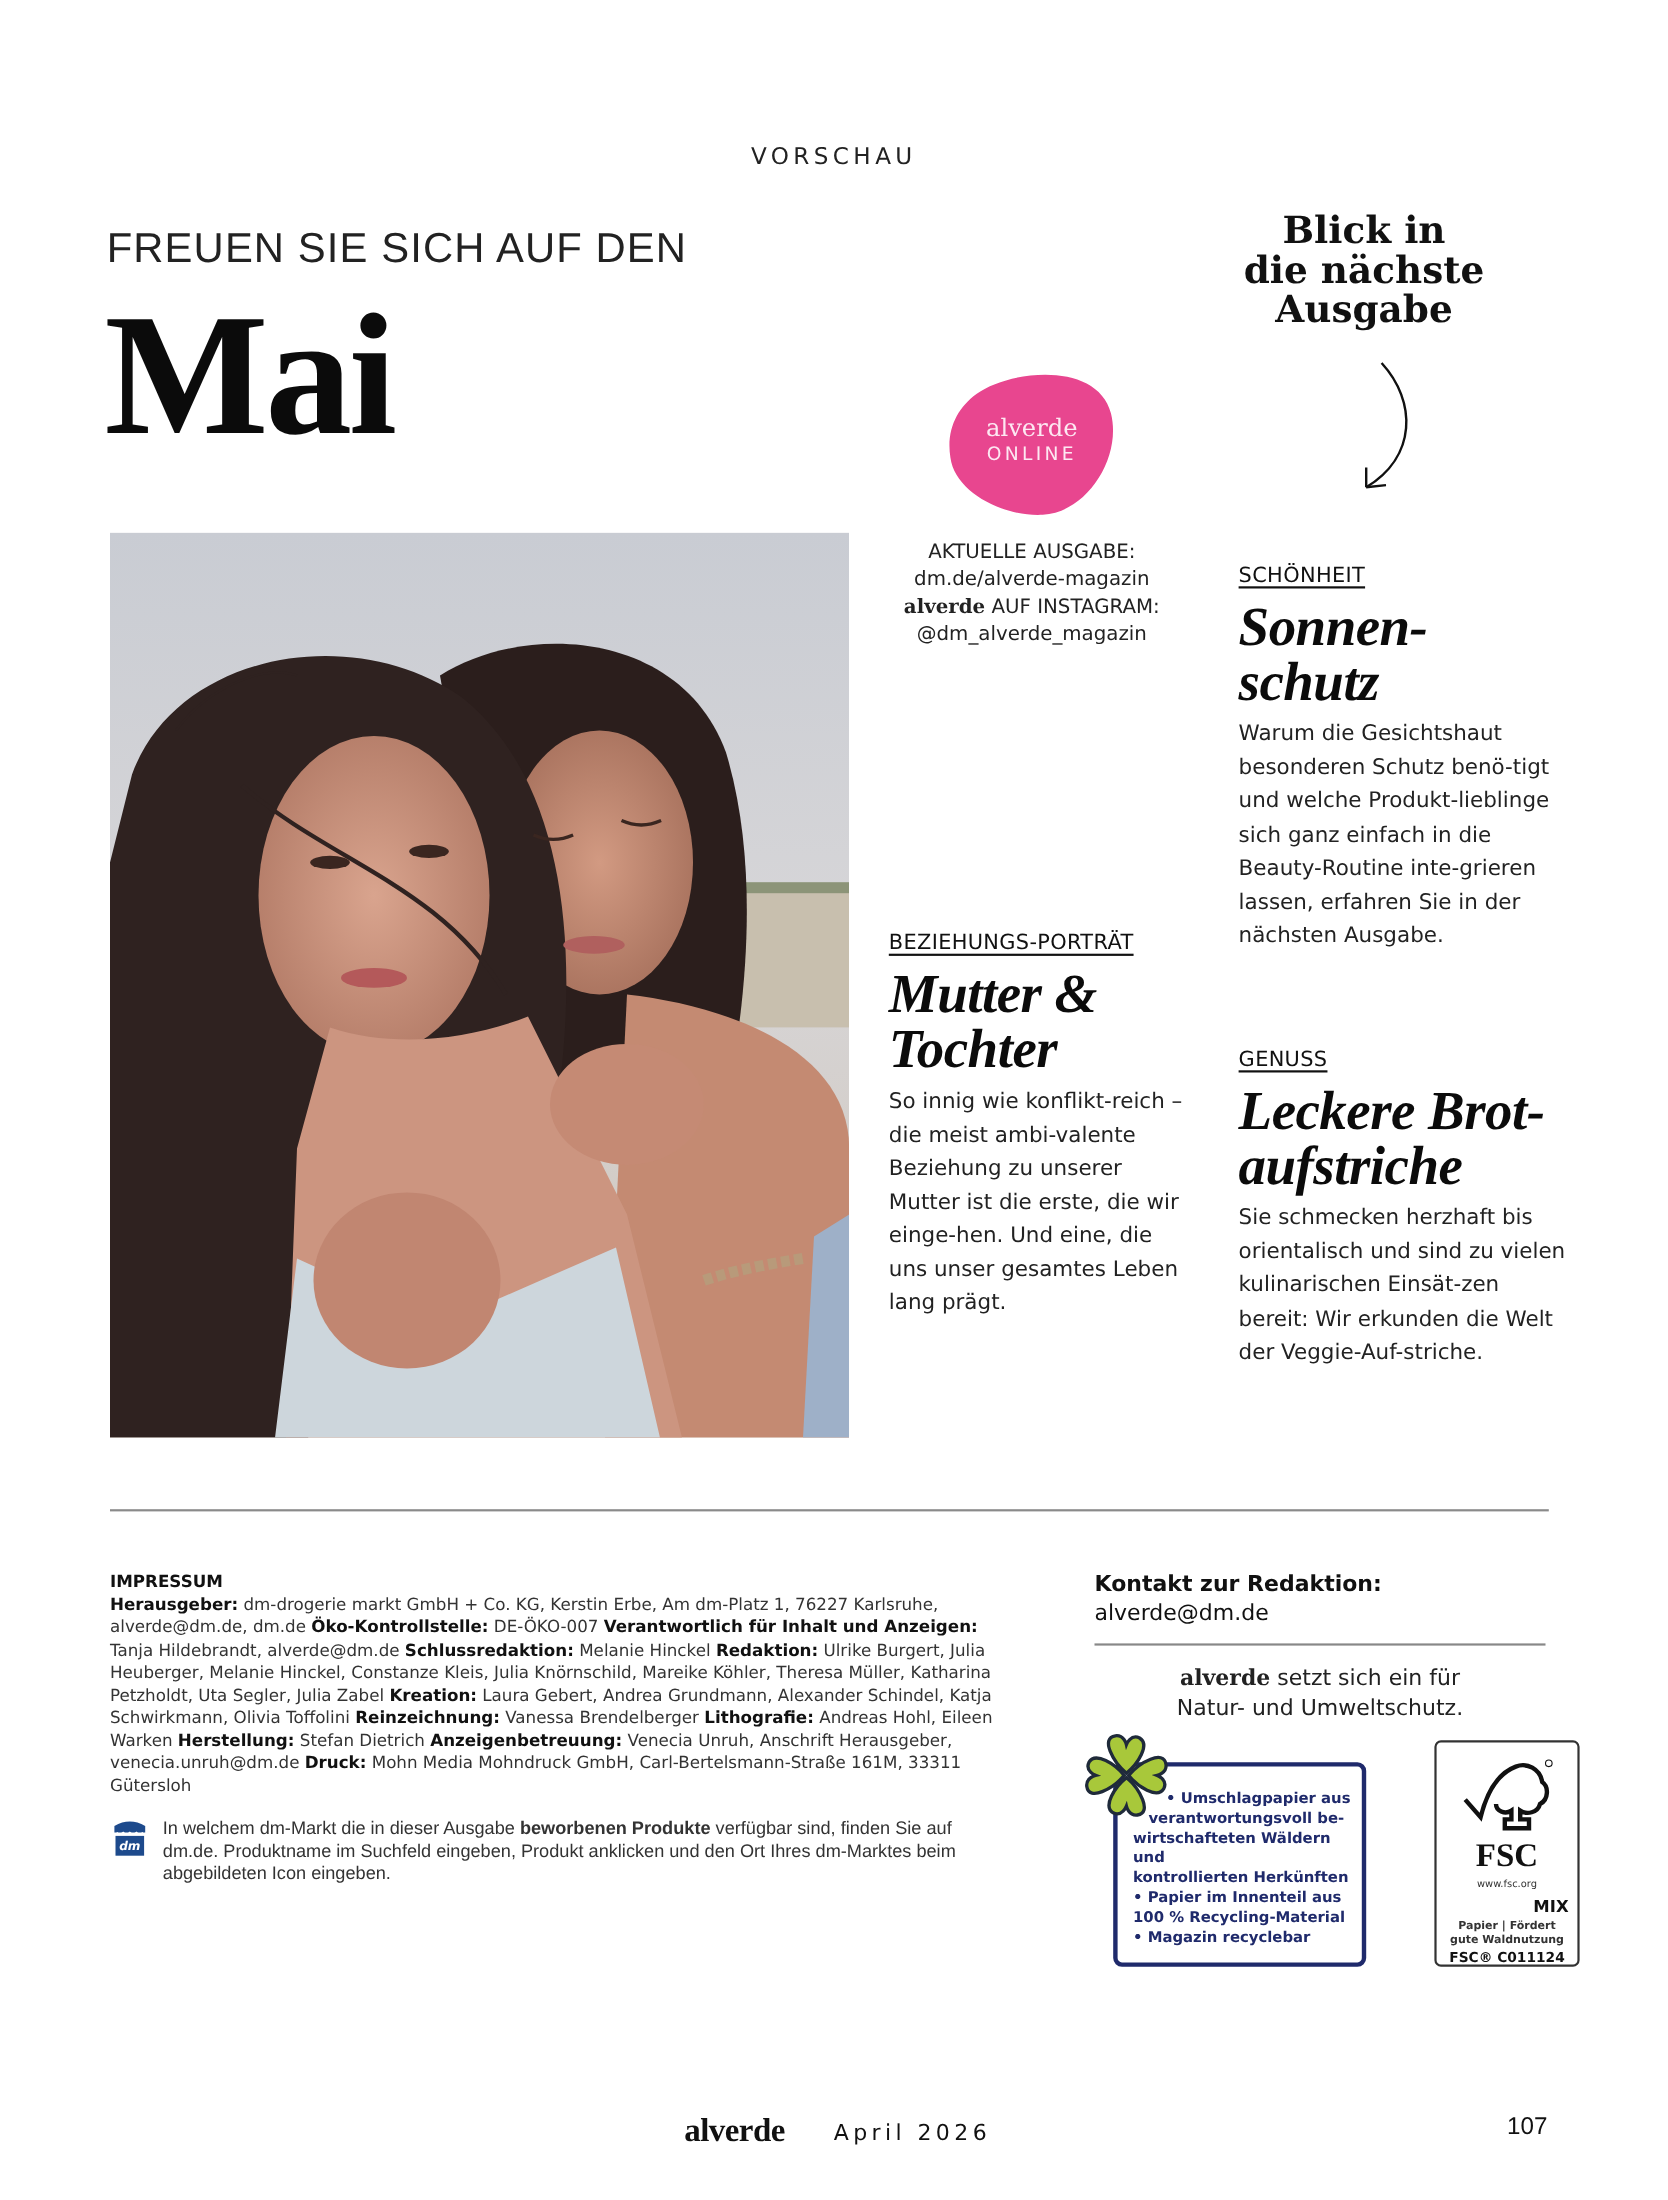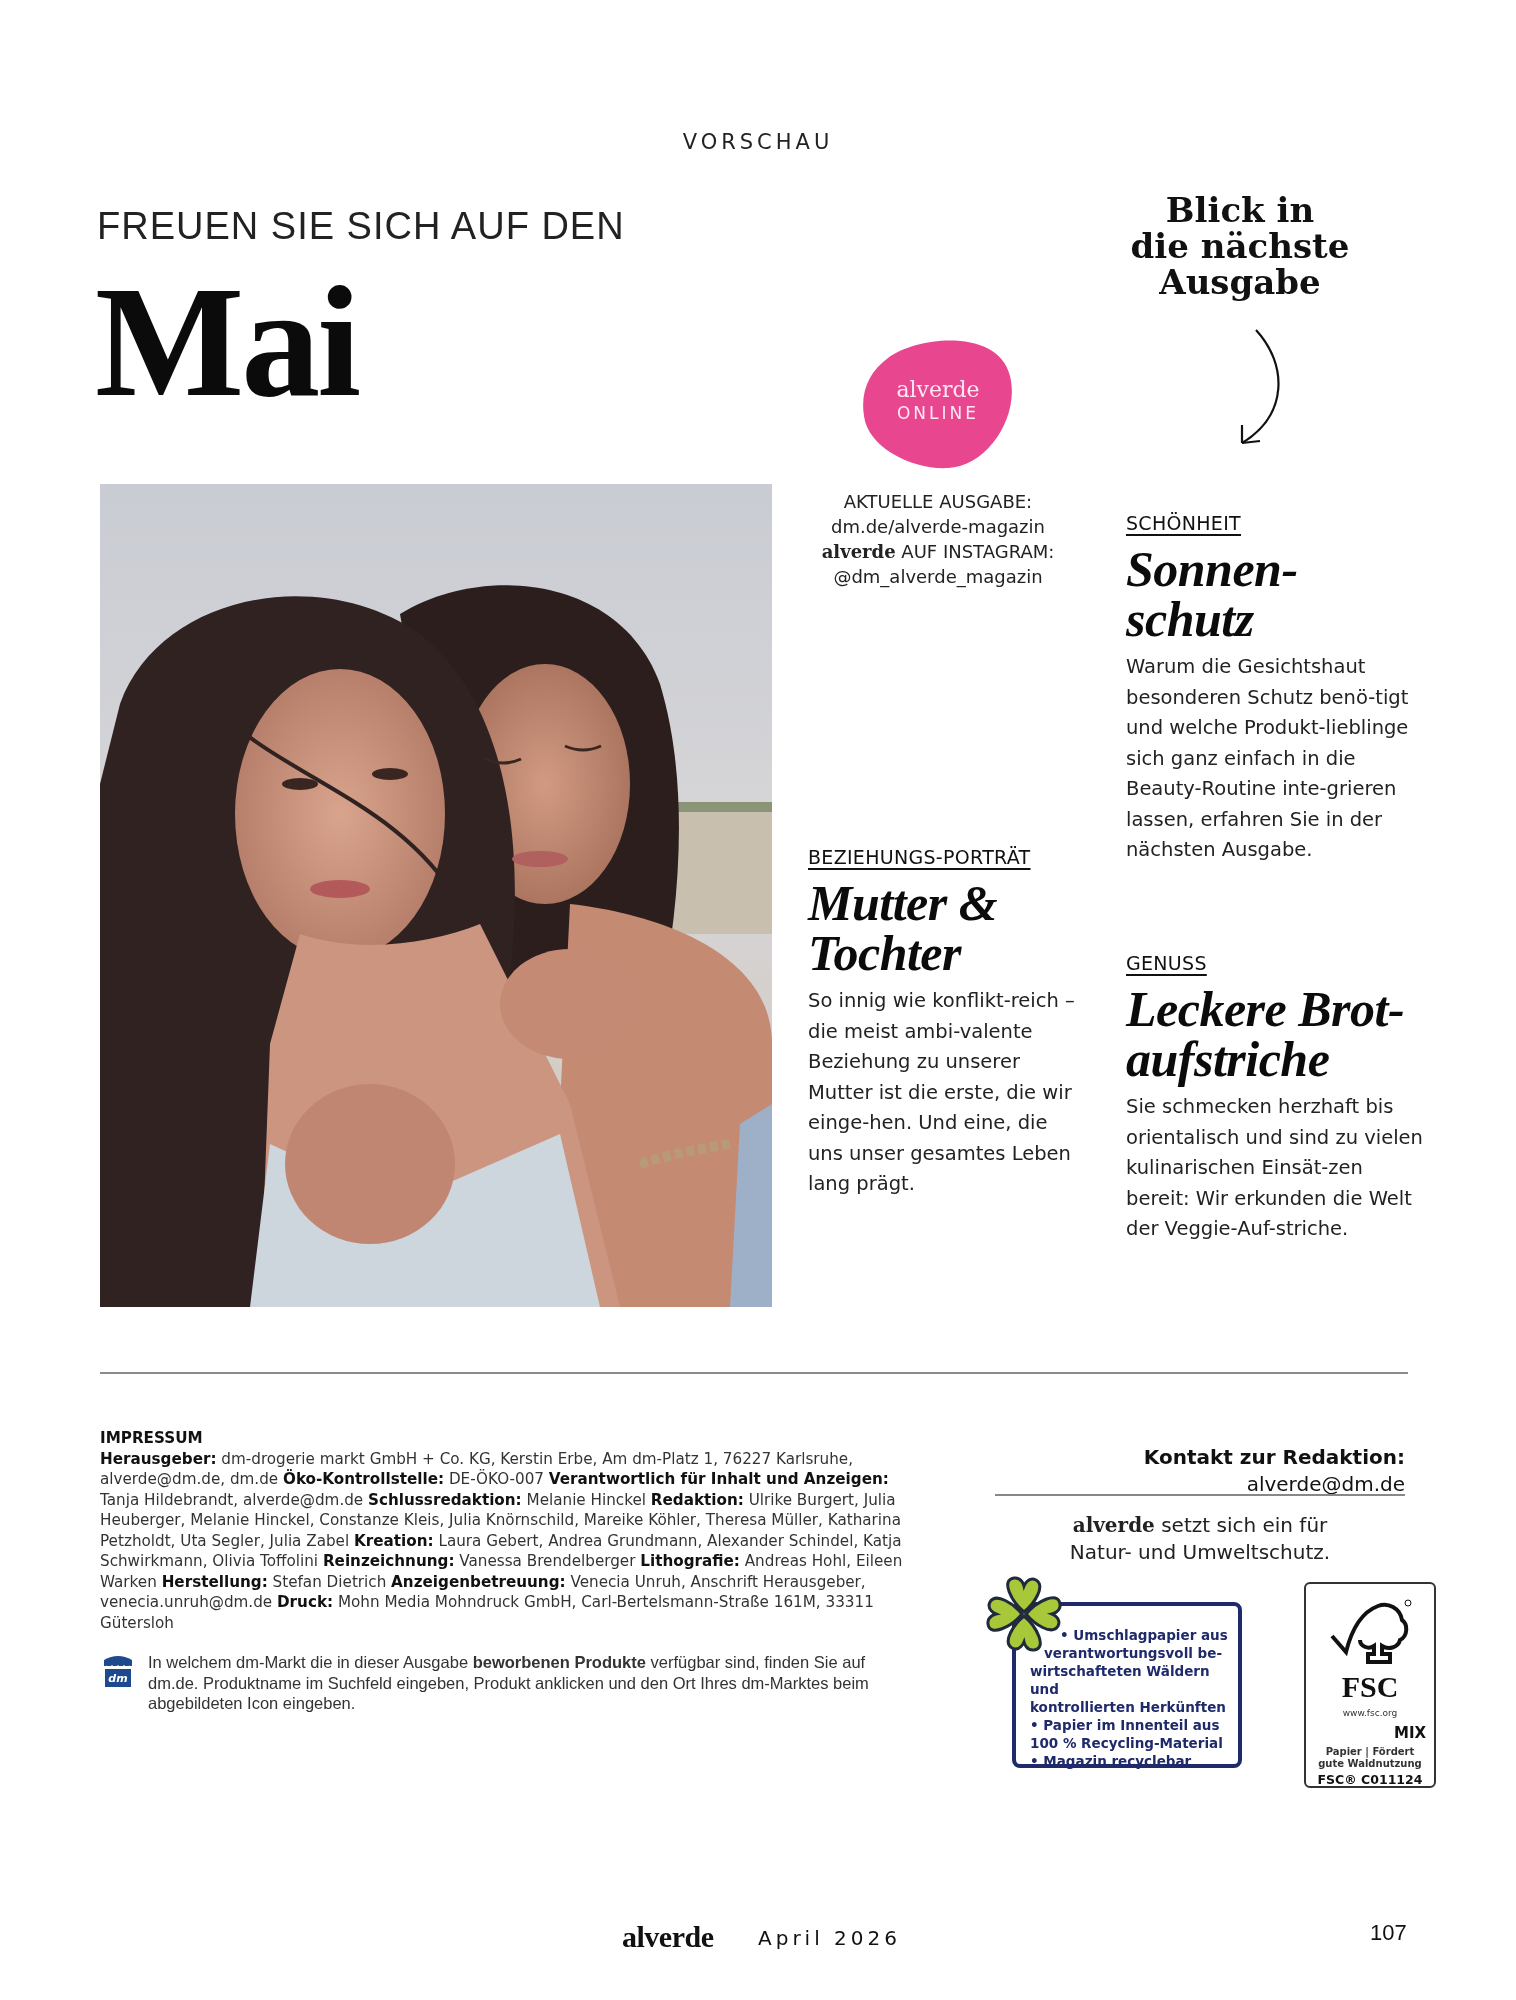--- a/index.html
+++ b/index.html
@@ -35,26 +35,26 @@
   #divider-main { top:1372px; left:100px; width:1308px; height:2px; background:#8a8a8a; }
 
   #impressum { top:1428px; left:100px; width:820px; font-size:15.2px; line-height:20.5px; color:#333; }
   #impressum b { color:#111; }
   #impressum .imp-title { font-weight:bold; color:#111; }
 
   #dm-note { top:1652px; left:100px; width:780px; }
   #dm-icon { position:absolute; left:2px; top:2px; width:32px; height:34px; }
   #dm-note-text { position:absolute; left:48px; top:0; width:740px; font-family:"Liberation Sans", sans-serif; font-size:16.5px; line-height:20.5px; color:#333; }
 
-  #contact { top:1426px; left:995px; width:410px; text-align:right; font-size:20px; line-height:27px;margin-top:18px; }
+  #contact { top:1426px; left:995px; width:410px; text-align:left; font-size:20px; line-height:27px; }
   #contact-title { font-weight:bold; }
   #divider-contact { top:1494px; left:995px; width:410px; height:2px; background:#888; }
   #eco-claim { top:1512px; left:995px; width:410px; text-align:center; font-size:20px; line-height:27px; color:#222; }
 
-  #eco-box { top:1602px; left:1012px; width:230px; height:166px; border:4px solid #1f2a6b; border-radius:8px; box-sizing:border-box; }
+  #eco-box { top:1602px; left:1012px; width:230px; height:186px; border:4px solid #1f2a6b; border-radius:8px; box-sizing:border-box; }
   #eco-box-text { position:absolute; top:20px; left:14px; width:210px; font-size:13.5px; line-height:18px; color:#1f2a6b; font-weight:bold; font-family:"DejaVu Sans", sans-serif; }
   #clover { top:1572px; left:982px; width:84px; height:84px; }
 
   #fsc-box { top:1582px; left:1278px; width:132px; height:206px; border:2px solid #333; border-radius:6px; box-sizing:border-box; background:#fff;margin-left:26px; }
   #fsc-tree { position:absolute; top:14px; left:22px; width:84px; height:70px; }
   #fsc-name { position:absolute; top:86px; left:0; width:128px; text-align:center; font-family:"Liberation Serif", serif; font-size:30px; font-weight:bold; }
   #fsc-url { position:absolute; top:124px; left:0; width:128px; text-align:center; font-size:9px; color:#333; }
   #fsc-mix { position:absolute; top:140px; left:0; width:136px; text-align:center; font-size:15px; font-weight:bold;padding-left:36px; }
   #fsc-desc { position:absolute; top:162px; left:0; width:128px; text-align:center; font-size:10px; line-height:12px; font-weight:bold; color:#333; }
   #fsc-code { position:absolute; top:188px; left:0; width:128px; text-align:center; font-size:12.5px; font-weight:bold; }

